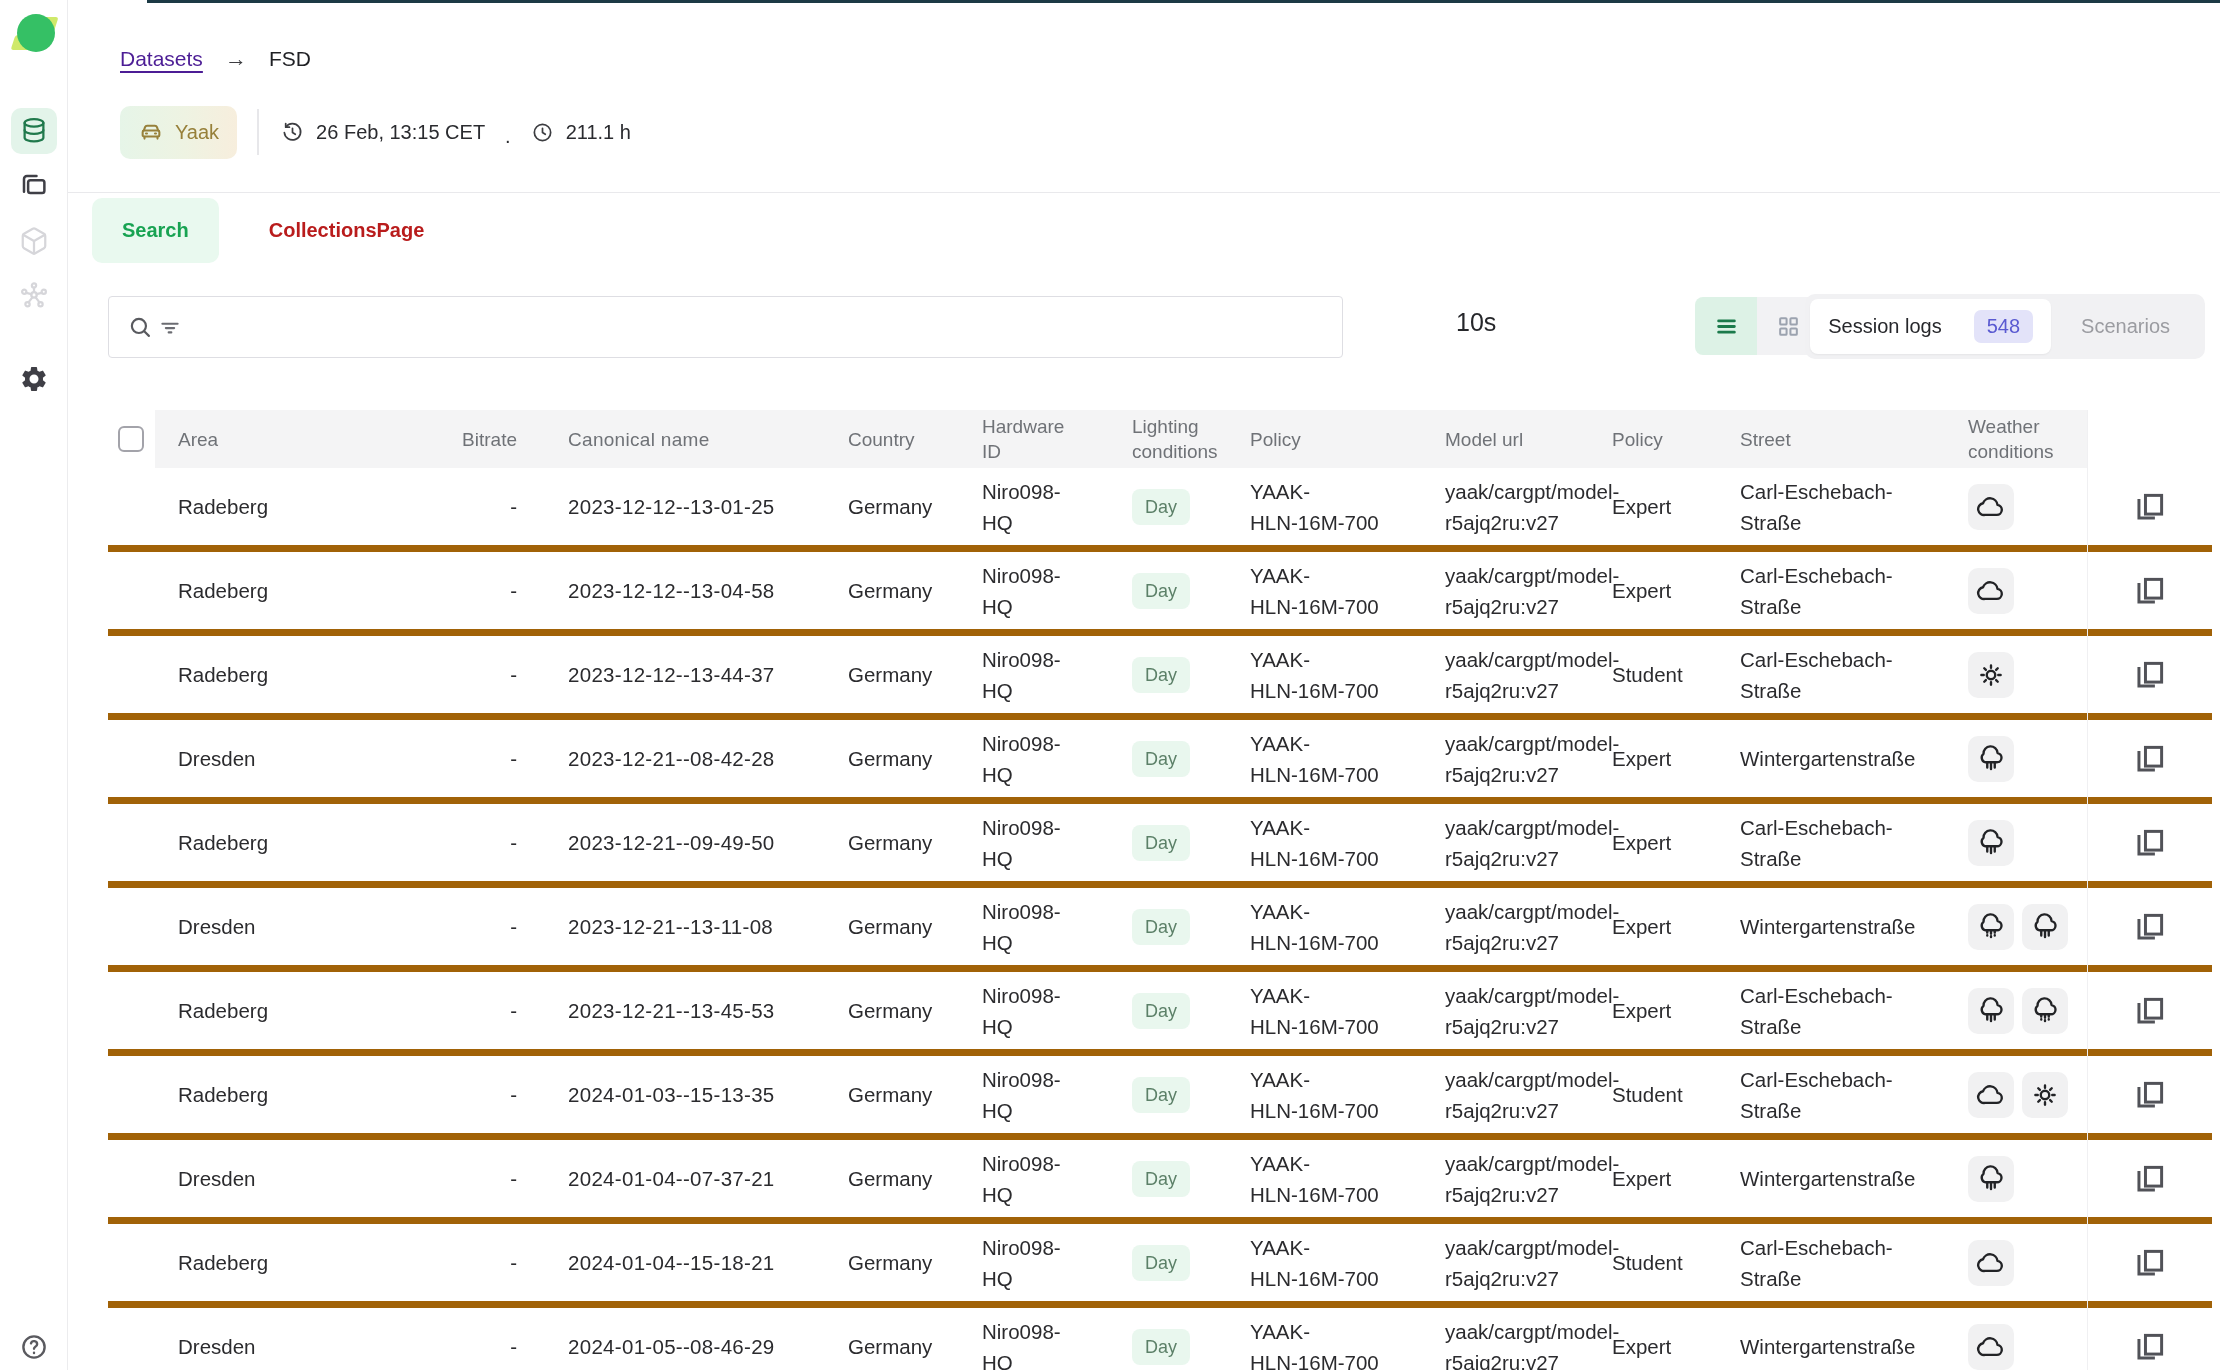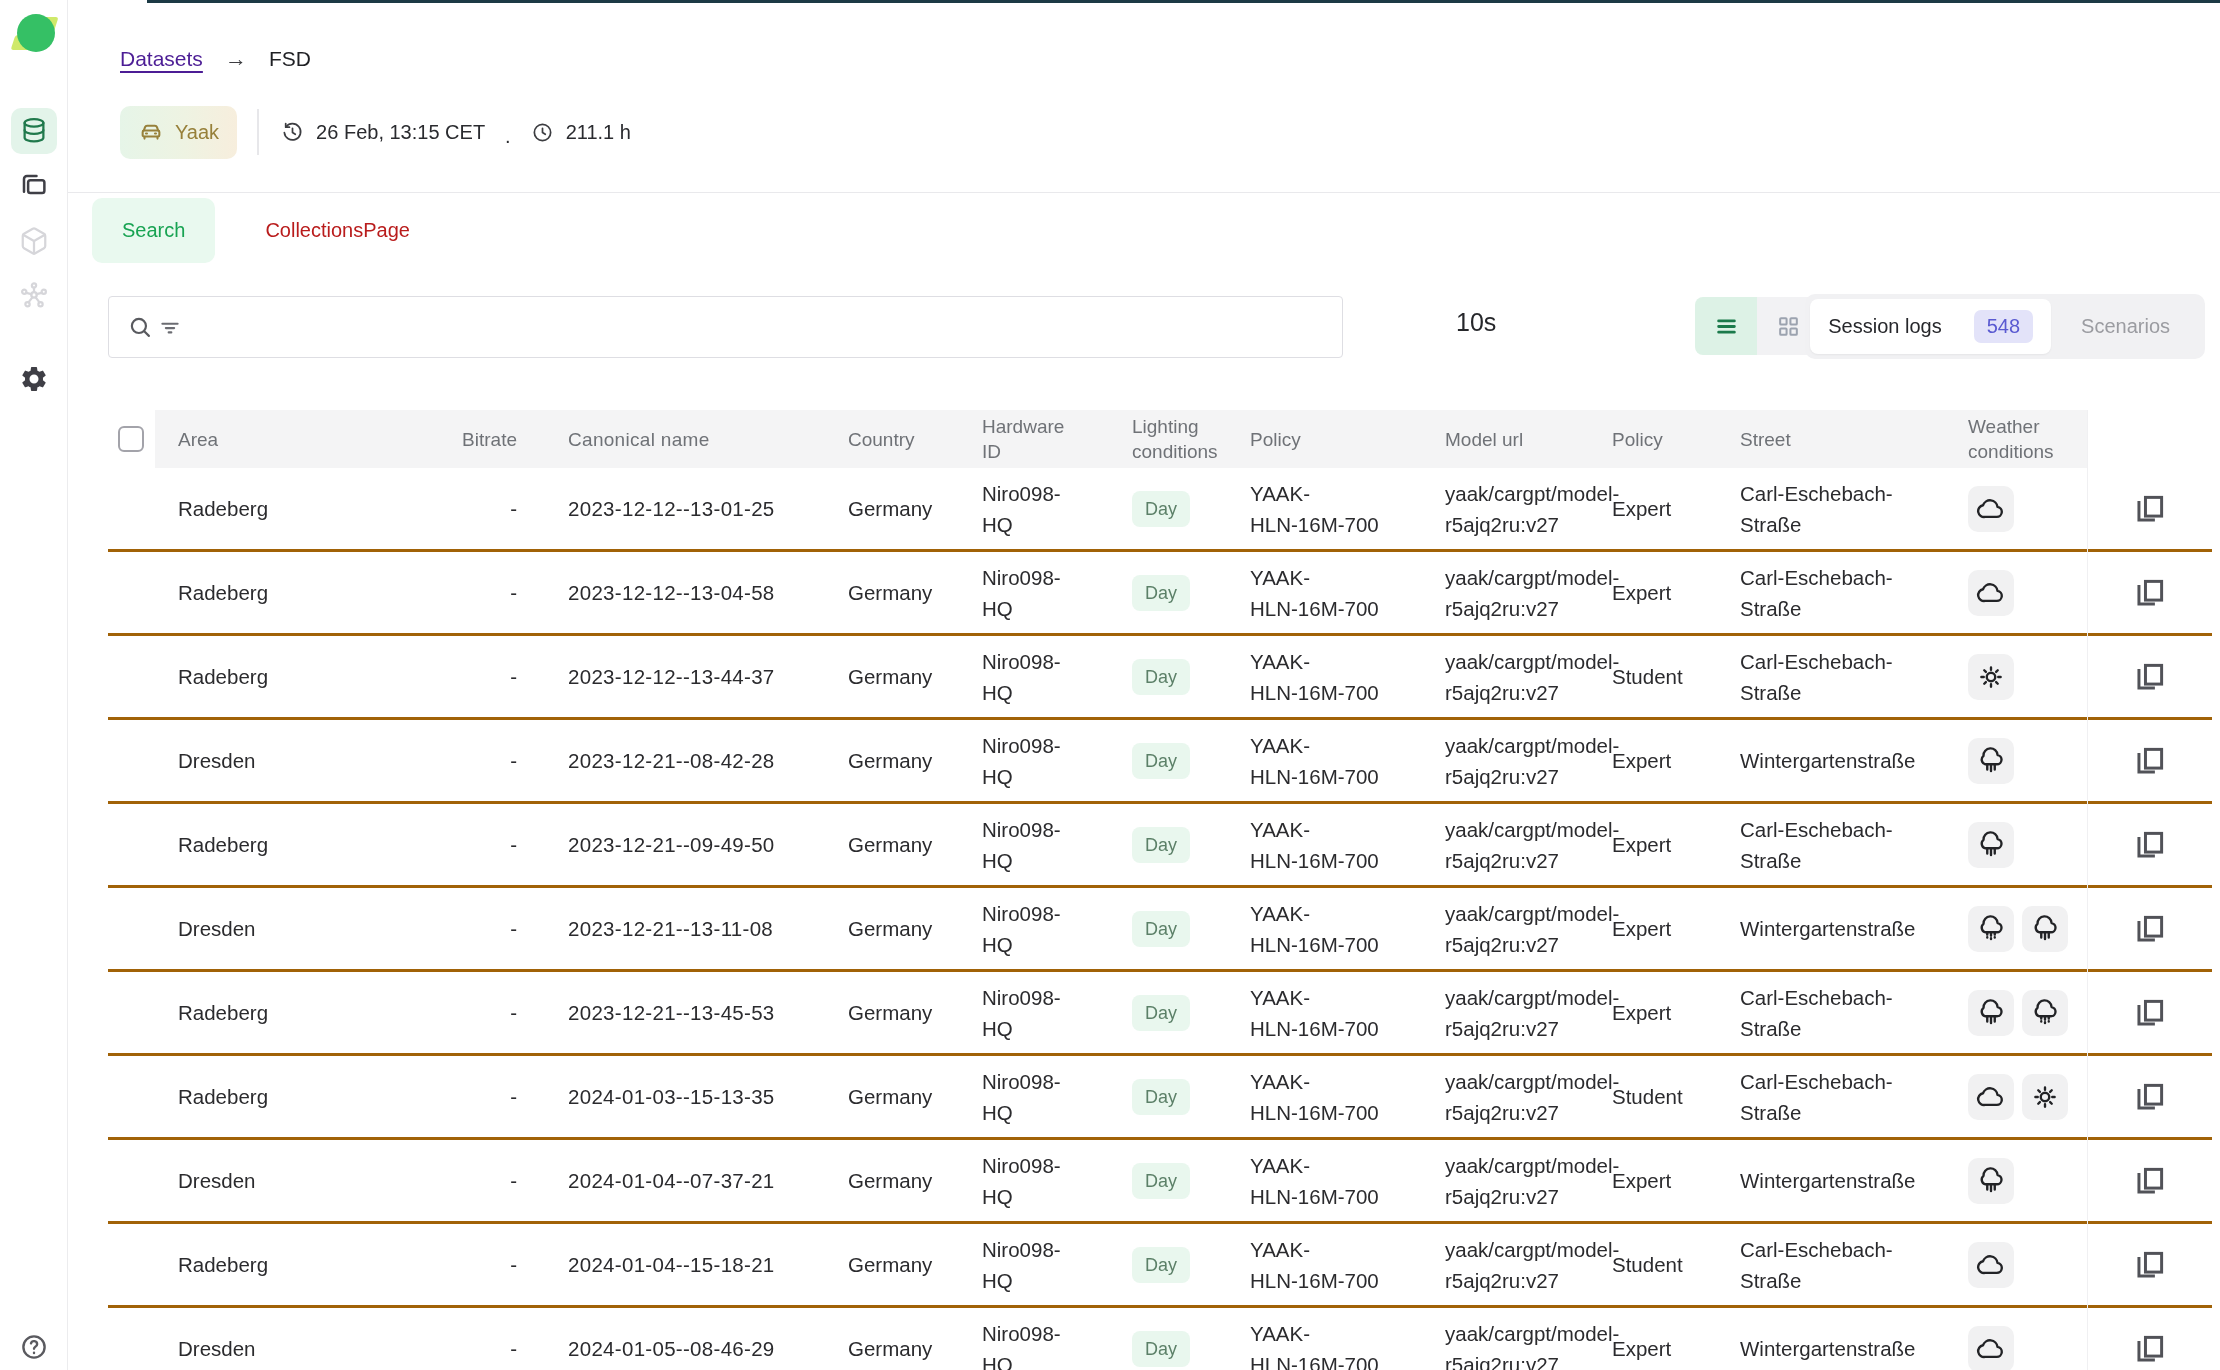--- a/index.html
+++ b/index.html
@@ -51,21 +51,21 @@
                    background: linear-gradient(90deg, #e6f5e8 0%, #eef3e2 55%, #f7eedd 100%);
                    color: #97803a; font-size: 20px; cursor: pointer; }
   .vehicle-badge .icon { width: 26px; height: 26px; }
   .meta-divider { width: 2px; height: 46px; background: #e7e7ea; margin: 0 22px 0 20px; }
   .meta-item { display: flex; align-items: center; gap: 12px; font-size: 20px; color: #2a2b2f; }
   .meta-item .icon { width: 23px; height: 23px; color: #3c3d41; }
   .meta-dot { margin: 8px 20px 0 20px; color: #2a2b2f; font-size: 20px; }
 
   .hdr-divider { position: absolute; top: 192px; left: 0; right: 0; height: 1px; background: #e9e9ec; }
 
-  .tabs { position: absolute; top: 198px; left: 24px; display: flex; align-items: center; gap: 46px; }
+  .tabs { position: absolute; top: 198px; left: 24px; display: flex; align-items: center; gap: 46px; font-weight: bold; }
   .tab { font-size: 20px; cursor: pointer; }
   .tab-active { background: #e9f9ef; color: #18a352; border-radius: 10px; padding: 21px 30px; }
   .tab-idle { color: #b91c1c; padding: 21px 4px; }
 
   
   .toolbar { position: absolute; top: 294px; left: 0; right: 0; height: 66px; }
   .searchbox { position: absolute; left: 40px; top: 2px; width: 1235px; height: 62px;
                border: 1.5px solid #dedee3; border-radius: 4px; background: #fff;
                display: flex; align-items: center; padding: 0 14px 0 18px; }
   .searchbox .icon-search { width: 26px; height: 26px; color: #595a5f; flex: none; }
@@ -95,21 +95,21 @@
 
   
   .table { position: absolute; top: 410px; left: 40px; width: 2104px; }
   .table::after { content: ''; position: absolute; left: 1979px; top: 0; bottom: 0; width: 1px; background: #f0f0f2; }
   .thead { position: relative; display: flex; align-items: center; height: 58px; }
   .thead::before { content: ''; position: absolute; left: 47px; right: 125px; top: 0; bottom: 0; background: #f4f4f5; }
   .th { position: relative; font-size: 19px; color: #6f7277; line-height: 25px; }
   .checkbox { width: 26px; height: 26px; border: 2.5px solid #a3a3aa; border-radius: 6px;
               background: #fff; cursor: pointer; position: relative; }
 
-  .trow { display: flex; align-items: center; height: 84px; border-bottom: 3px solid #a16207;
+  .trow { display: flex; align-items: center; height: 84px; border-bottom: 7px solid #a16207;
           font-size: 20.5px; line-height: 31px; color: #2b2b2e; }
   .c, .th { flex: none; }
   .c-sel      { width: 70px;  padding-left: 10px; }
   .c-area     { width: 210px; }
   .c-bitrate  { width: 137px; text-align: right; padding-right: 8px; }
   .c-canon    { width: 323px; padding-left: 43px; letter-spacing: 0.3px; }
   .c-country  { width: 134px; }
   .c-hw       { width: 150px; padding-right: 45px; }
   .c-light    { width: 118px; }
   .c-model    { width: 195px; padding-right: 50px; white-space: pre-line; }

